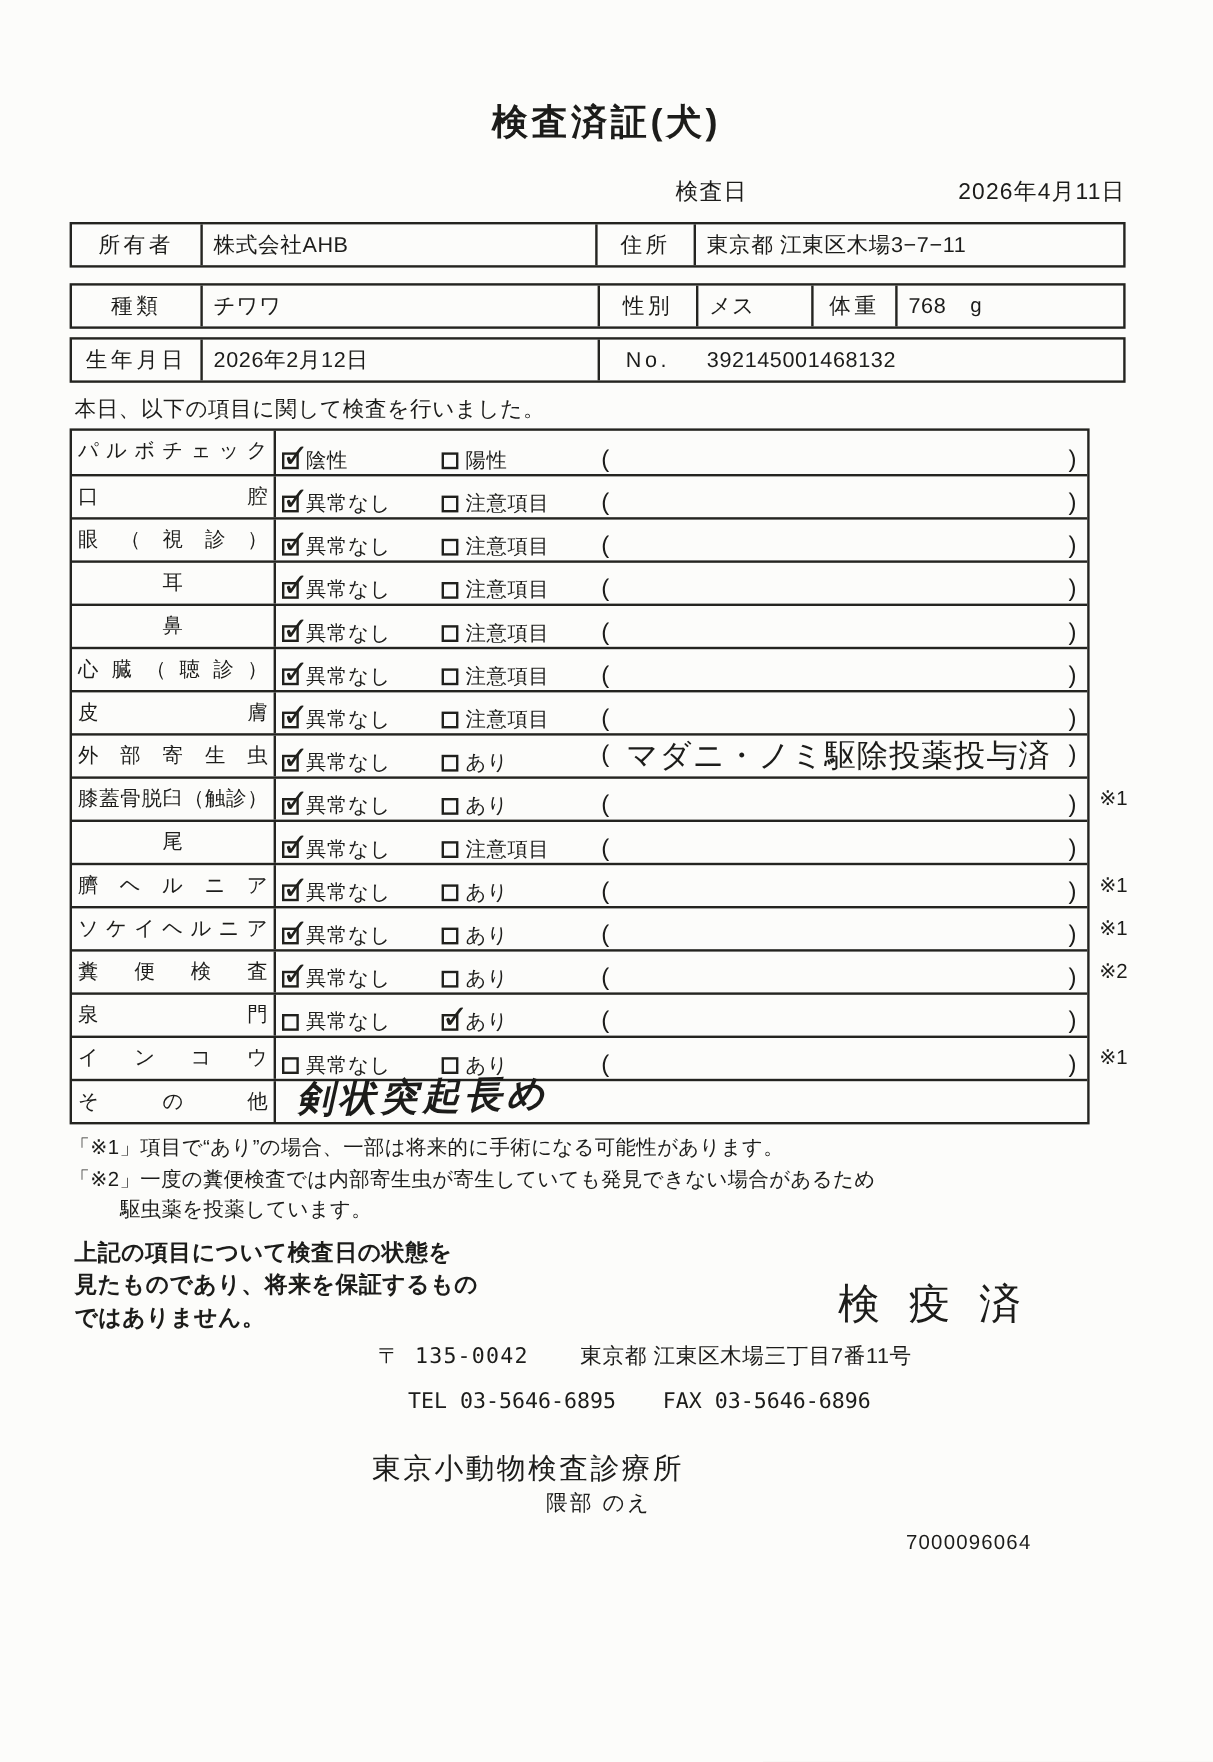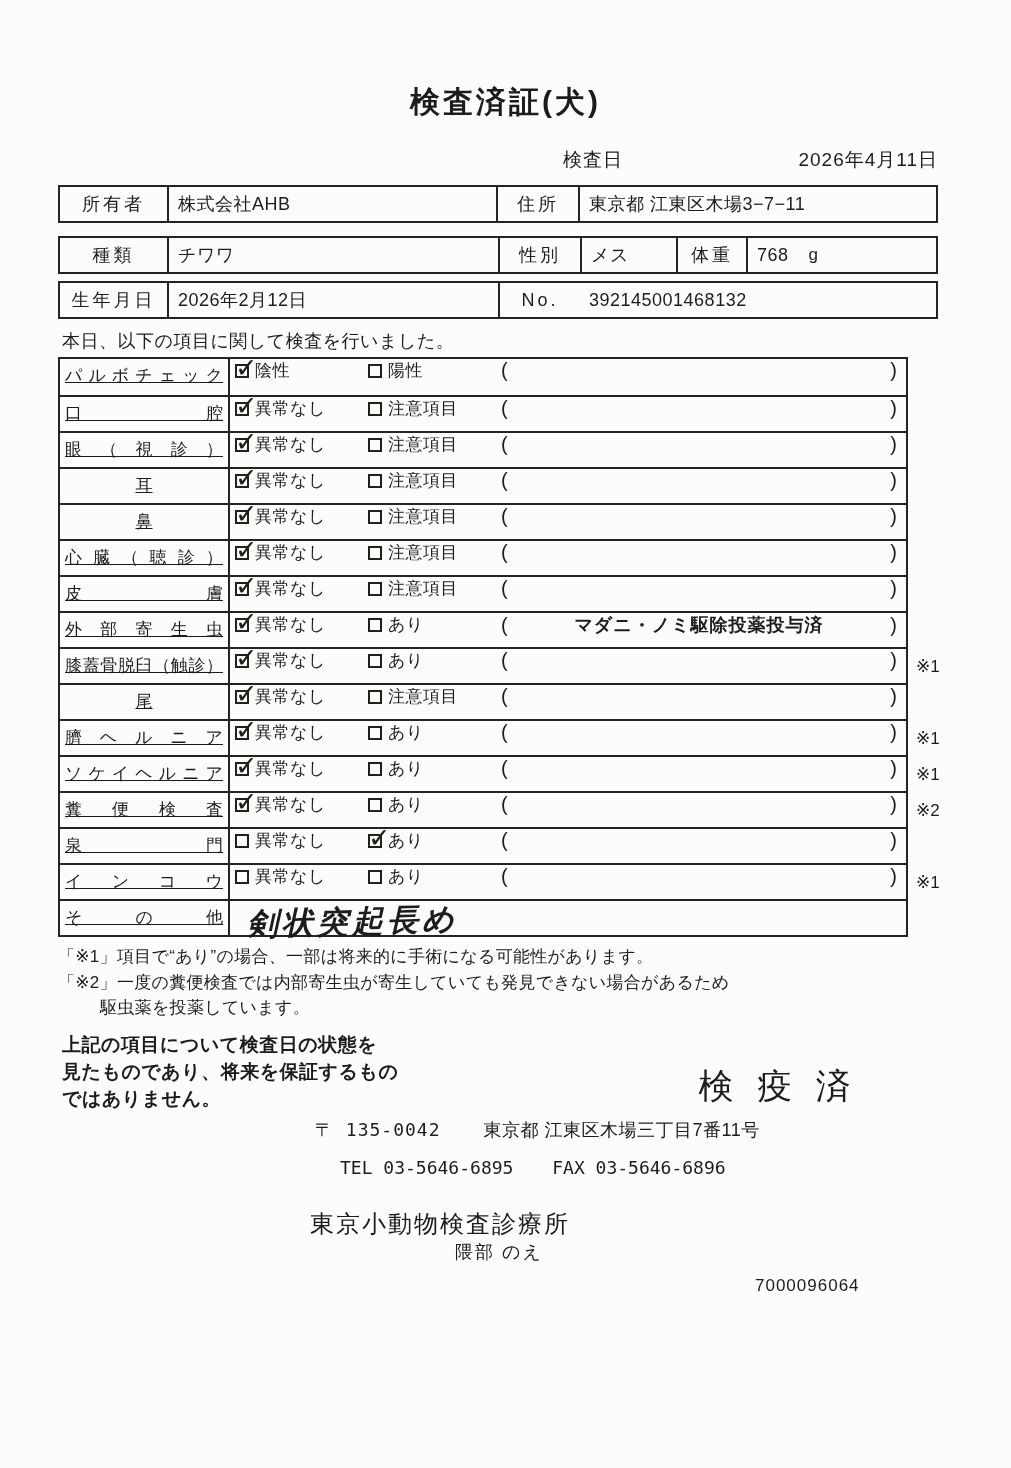--- a/index.html
+++ b/index.html
@@ -28,32 +28,32 @@
   .cell.weight { padding-right:14px; }
   .cell.weight .wu { margin-left:20px; font-size:17px; }
 
   .intro { margin:10px 73px 0 62px; font-size:18px; font-weight:500; letter-spacing:.5px; }
 
   .itable { margin:4px 103px 0 58px; border:2px solid #242420; }
   .irow { display:flex; height:36px; border-top:2px solid #242420; position:relative; }
   .irow:first-child { border-top:none; }
   .ilabel { width:170px; border-right:2px solid #242420; padding:0 5px; font-size:17px; line-height:34px;
             text-align:justify; text-align-last:justify; text-justify:inter-character;
-            white-space:nowrap; overflow:hidden;text-decoration:underline; }
+            white-space:nowrap; overflow:hidden; }
   .ilabel.center { text-align:center; text-align-last:center; }
-  .icontent { flex:1; display:flex; align-items:flex-start; padding-left:5px; }
+  .icontent { flex:1; display:flex; align-items:flex-end; padding-left:5px; }
   .opt { display:flex; align-items:center; width:133px; flex:none; }
   .cbox { width:14px; height:14px; border:2px solid #20201c; margin-right:6px; position:relative; flex:none; }
   .cbox.checked::after { content:"\2713"; position:absolute; left:-2px; top:-14px;
             font-size:27px; font-weight:700; color:#20201c; font-family:"DejaVu Sans",sans-serif; }
   .optlab { font-size:17px; letter-spacing:.5px; white-space:nowrap; }
   .parenzone { flex:1; display:flex; align-items:center; font-size:20px; }
   .paren { flex:none; }
   .paren.close { margin-right:9px; }
-  .pnote { flex:1; text-align:center; font-size:18px; font-weight:700; letter-spacing:1px; white-space:nowrap; }
+  .pnote { flex:1; text-align:center; font-size:26px; font-weight:400; letter-spacing:1px; white-space:nowrap; }
   .freetext { display:none; }
   .icontent.free .freetext { display:block; font-size:31px; font-weight:700; font-style:italic;
             letter-spacing:4px; margin-left:12px; transform:rotate(-1.5deg); }
   .imark { position:absolute; left:calc(100% + 10px); top:50%; transform:translateY(-50%);
             font-size:17px; white-space:nowrap; }
 
   .notes { margin:7px 60px 0 58px; font-size:17px; line-height:25.5px; letter-spacing:.3px; }
   .notes .indent { margin-left:42px; }
 
   .bottom-row { display:flex; margin:10px 0 0 62px; }

